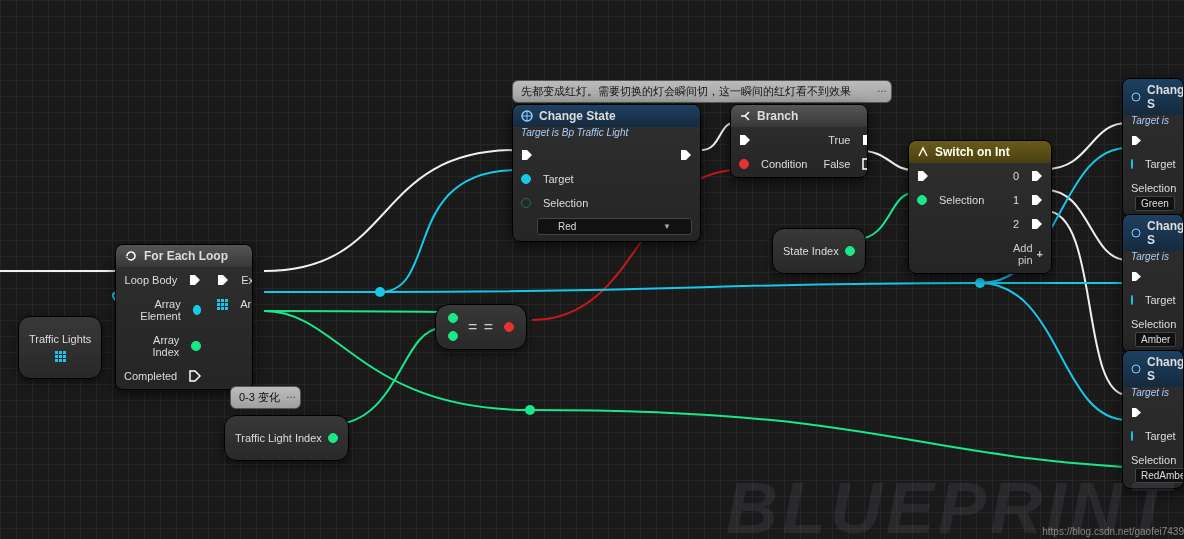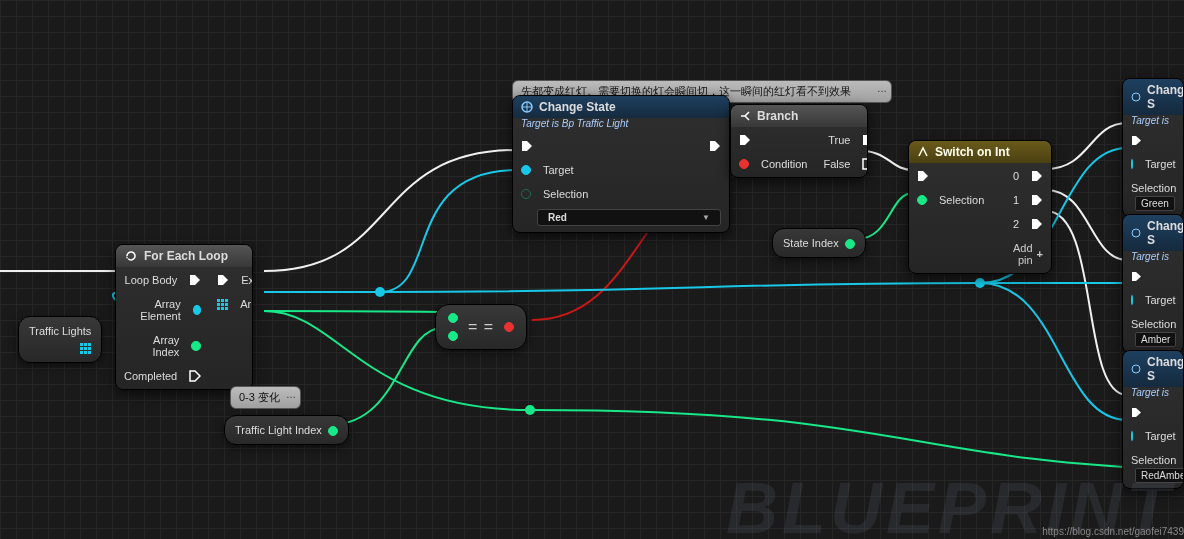--- a/index.html
+++ b/index.html
@@ -33,36 +33,36 @@
 .pin { display:flex; align-items:center; gap:12px; padding:1px 8px; font-size:11px; }
 .col.r .pin { flex-direction:row-reverse; text-align:right; }
 .exec-icon { display:inline-flex; }
 .dot { width:10px; height:10px; border-radius:50%; border:1.5px solid; }
 .dot.blue { border-color:#18c8e8; background:#18c8e8; }
 .dot.green { border-color:#18e888; background:#18e888; }
 .dot.red { border-color:#e83232; background:#e83232; }
 .dot.enum { border-color:#1a7050; background:transparent; }
 .dropdown {
   background:#111; border:1px solid #444; border-radius:3px;
-  padding:2px 10px; margin:2px 8px 6px 24px; font-size:10px;
-  display:flex; justify-content:space-between; align-items:center; min-width:140px;font-weight:bold;
+  padding:2px 20px; margin:2px 8px 6px 24px; font-size:10px;
+  display:flex; justify-content:space-between; align-items:center; min-width:140px;
 }
 .tri { font-size:8px; color:#aaa; }
 .comment {
   position:absolute;
   background:linear-gradient(180deg,#bcbcbc,#a0a0a0);
   border:1px solid #555; border-radius:6px;
   padding:3px 20px 3px 8px; color:#111; font-size:11px;
 }
 .comment::after { content:'…'; position:absolute; right:4px; top:2px; color:#333; font-size:10px; }
 .chip {
   position:absolute;
   background:linear-gradient(180deg,#383838,#282828);
   border:1px solid #000; border-radius:12px;
-  padding:8px 10px; display:flex; align-items:flex-end; gap:6px;
+  padding:16px 10px; display:flex; align-items:center; gap:6px;
   box-shadow:0 3px 8px rgba(0,0,0,.5);
 }
 .grid-icon { display:inline-grid; grid-template-columns:repeat(3,3px); gap:1px; }
 .grid-icon span { width:3px; height:3px; background:#18c8e8; }
 .op {
   position:absolute;
   background:linear-gradient(180deg,#383838,#282828);
   border:1px solid #000; border-radius:14px;
   padding:8px 12px; display:flex; align-items:center; gap:10px;
   box-shadow:0 3px 8px rgba(0,0,0,.5);
@@ -216,21 +216,21 @@
 
 <div class="op" style="left:435px;top:304px;">
   <div style="display:flex;flex-direction:column;gap:8px;">
     <span class="dot green"></span>
     <span class="dot green"></span>
   </div>
   <span class="eq">= =</span>
   <span class="dot red"></span>
 </div>
 
-<div class="node" style="left:512px;top:95px;width:218px;">
+<div class="node" style="left:512px;top:104px;width:189px;">
   <div class="hdr blue">
     <span class="icn">
         <svg width="12" height="12">
           <circle cx="6" cy="6" r="5" fill="none" stroke="#8cf" stroke-width="1.5"></circle>
           <path d="M6 1v10M1 6h10" stroke="#8cf" stroke-width="1"></path>
         </svg>
       </span>
     <span>Change State</span>
   </div>
   <div class="sub">Target is Bp Traffic Light</div>

